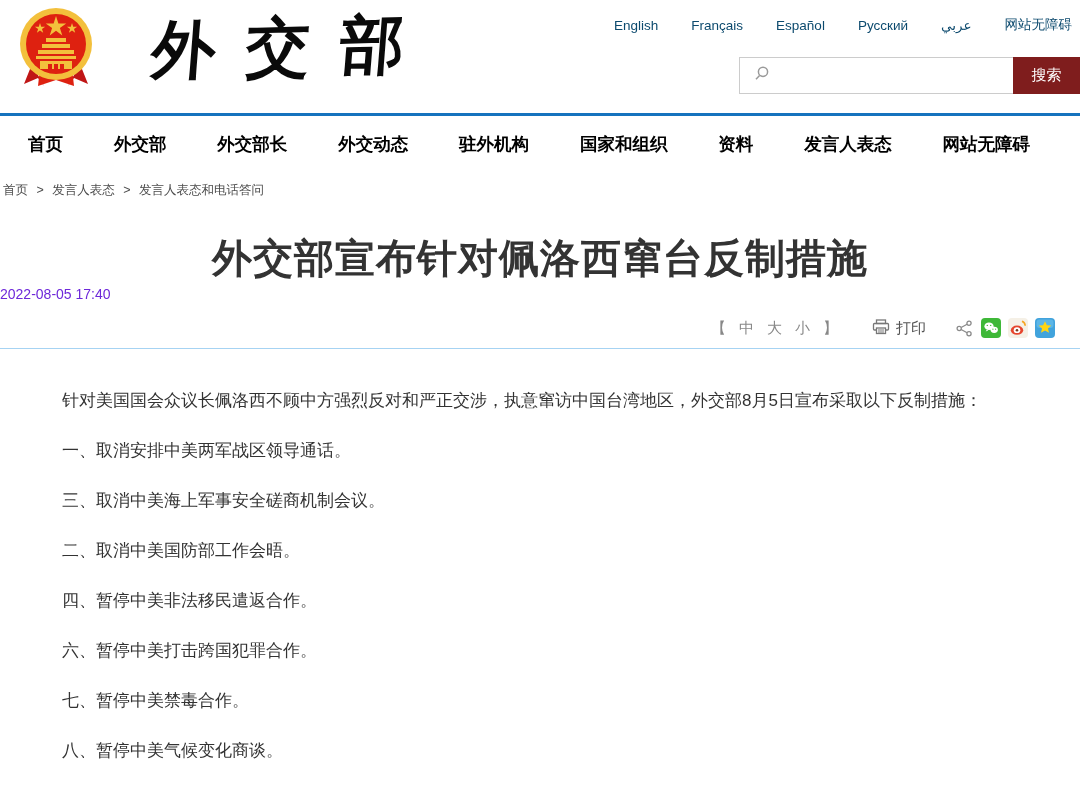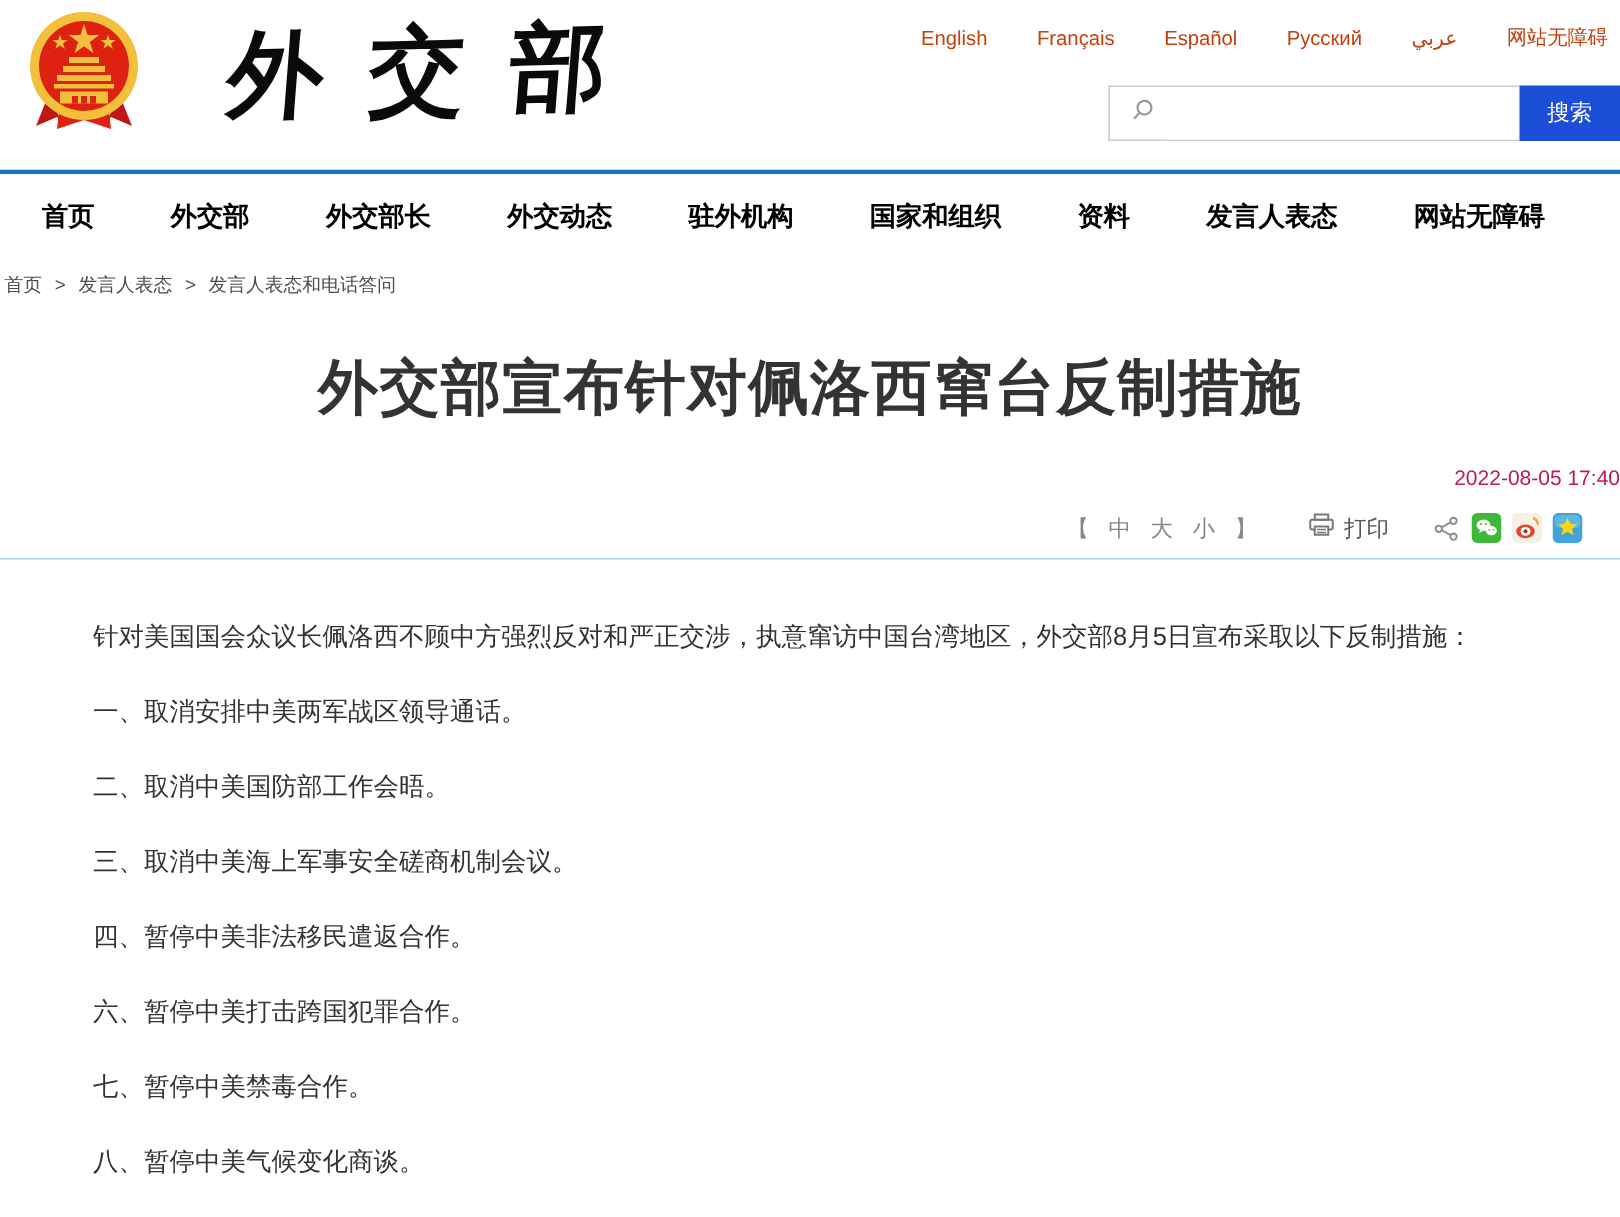--- a/index.html
+++ b/index.html
@@ -21,48 +21,48 @@
     font-family:"Liberation Serif", serif;
     font-size:64px; font-weight:700; color:#0a0a0a;
     letter-spacing:30px; transform:skewX(-6deg) rotate(-1.5deg);
     white-space:nowrap; line-height:84px;
   }
   .lang-row {
     position:absolute; top:16px; right:8px;
     display:flex; align-items:center; gap:33px;
     font-size:13.5px; color:#262626;
   }
-  .lang-row a { color:#c2410c; text-decoration:none; cursor:pointer;text-align:center; }
+  .lang-row a { color:#0c4a6e; text-decoration:none; cursor:pointer;text-align:center; }
   .search-row { position:absolute; top:57px; right:0; width:341px; height:37px; display:flex; }
   .search-box {
     flex:1; border:1px solid #ccc; border-right:none;
     display:flex; align-items:center; padding-left:13px; background:#fff;
   }
   .search-input { border:none; outline:none; flex:1; height:100%; font-size:14px; margin-left:8px; }
   .search-btn {
-    width:67px; background:#1d4ed8; color:#fff; font-size:15px;
+    width:67px; background:#7f1d1d; color:#fff; font-size:15px;
     display:flex; align-items:center; justify-content:center; cursor:pointer; border:none;text-align:center;
   }
 
   
   .nav-line { height:3px; background:#1673be; }
   .nav {
     height:55px; display:flex; align-items:center; justify-content:space-between;
     padding:0 50px 0 28px; font-size:17.5px; font-weight:700; color:#000; background:#fff;
   }
   .nav-item { cursor:pointer; white-space:nowrap; }
 
   
   .breadcrumb { padding:11px 0 0 3px; font-size:12.5px; color:#4c4c4c; height:29px; }
   .breadcrumb .crumb { cursor:pointer; }
   .breadcrumb .sep { margin:0 5px; color:#4c4c4c; }
 
   
   .title { text-align:center; font-size:40px; font-weight:600; color:#333; margin:31px 0 0; letter-spacing:1px; }
-  .date { text-align:right; font-size:14px; color:#be185d; margin-top:24px; }
+  .date { text-align:left; font-size:14px; color:#6d28d9; }
   .toolbar {
     margin-top:15px; padding-right:25px; height:22px;
     display:flex; justify-content:flex-end; align-items:center; color:#777; font-size:15px;
   }
   .fontsize { display:flex; align-items:center; gap:13px; color:#888; }
   .fontsize .opt { cursor:pointer; }
   .print { display:flex; align-items:flex-end; gap:6px; margin-left:34px; cursor:pointer; color:#555; }
   .shares { display:flex; align-items:center; gap:7px; margin-left:28px; }
   .share-ic { width:20px; height:20px; display:flex; align-items:center; justify-content:center; cursor:pointer; }
   .divider { border-top:1px solid #a6d3f3; margin-top:9px; }
@@ -211,19 +211,19 @@
       </svg>
     </span>
   </span>
 </div>
 
 <div class="divider"></div>
 
 <div class="content">
   <p>针对美国国会众议长佩洛西不顾中方强烈反对和严正交涉，执意窜访中国台湾地区，外交部8月5日宣布采取以下反制措施：</p>
   <p>一、取消安排中美两军战区领导通话。</p>
+  <p>三、取消中美海上军事安全磋商机制会议。</p>
   <p>二、取消中美国防部工作会晤。</p>
-  <p>三、取消中美海上军事安全磋商机制会议。</p>
   <p>四、暂停中美非法移民遣返合作。</p>
   <p>六、暂停中美打击跨国犯罪合作。</p>
   <p>七、暂停中美禁毒合作。</p>
   <p>八、暂停中美气候变化商谈。</p>
 </div>
 
 </body></html>

